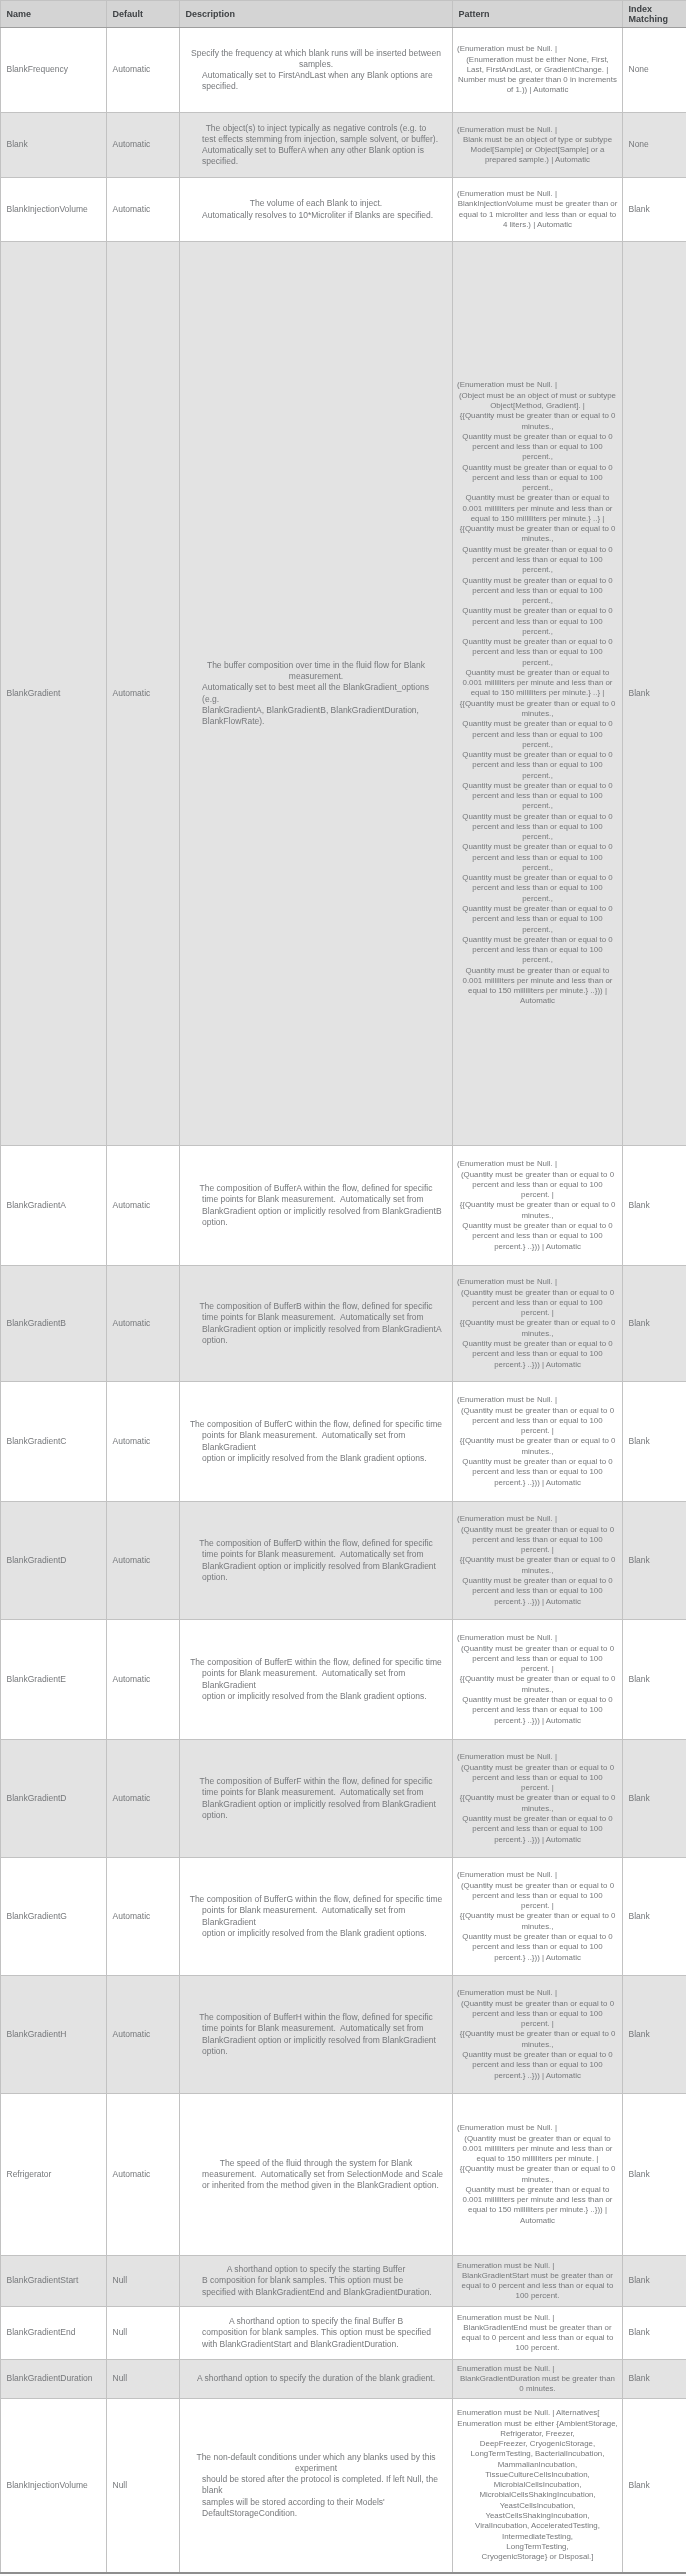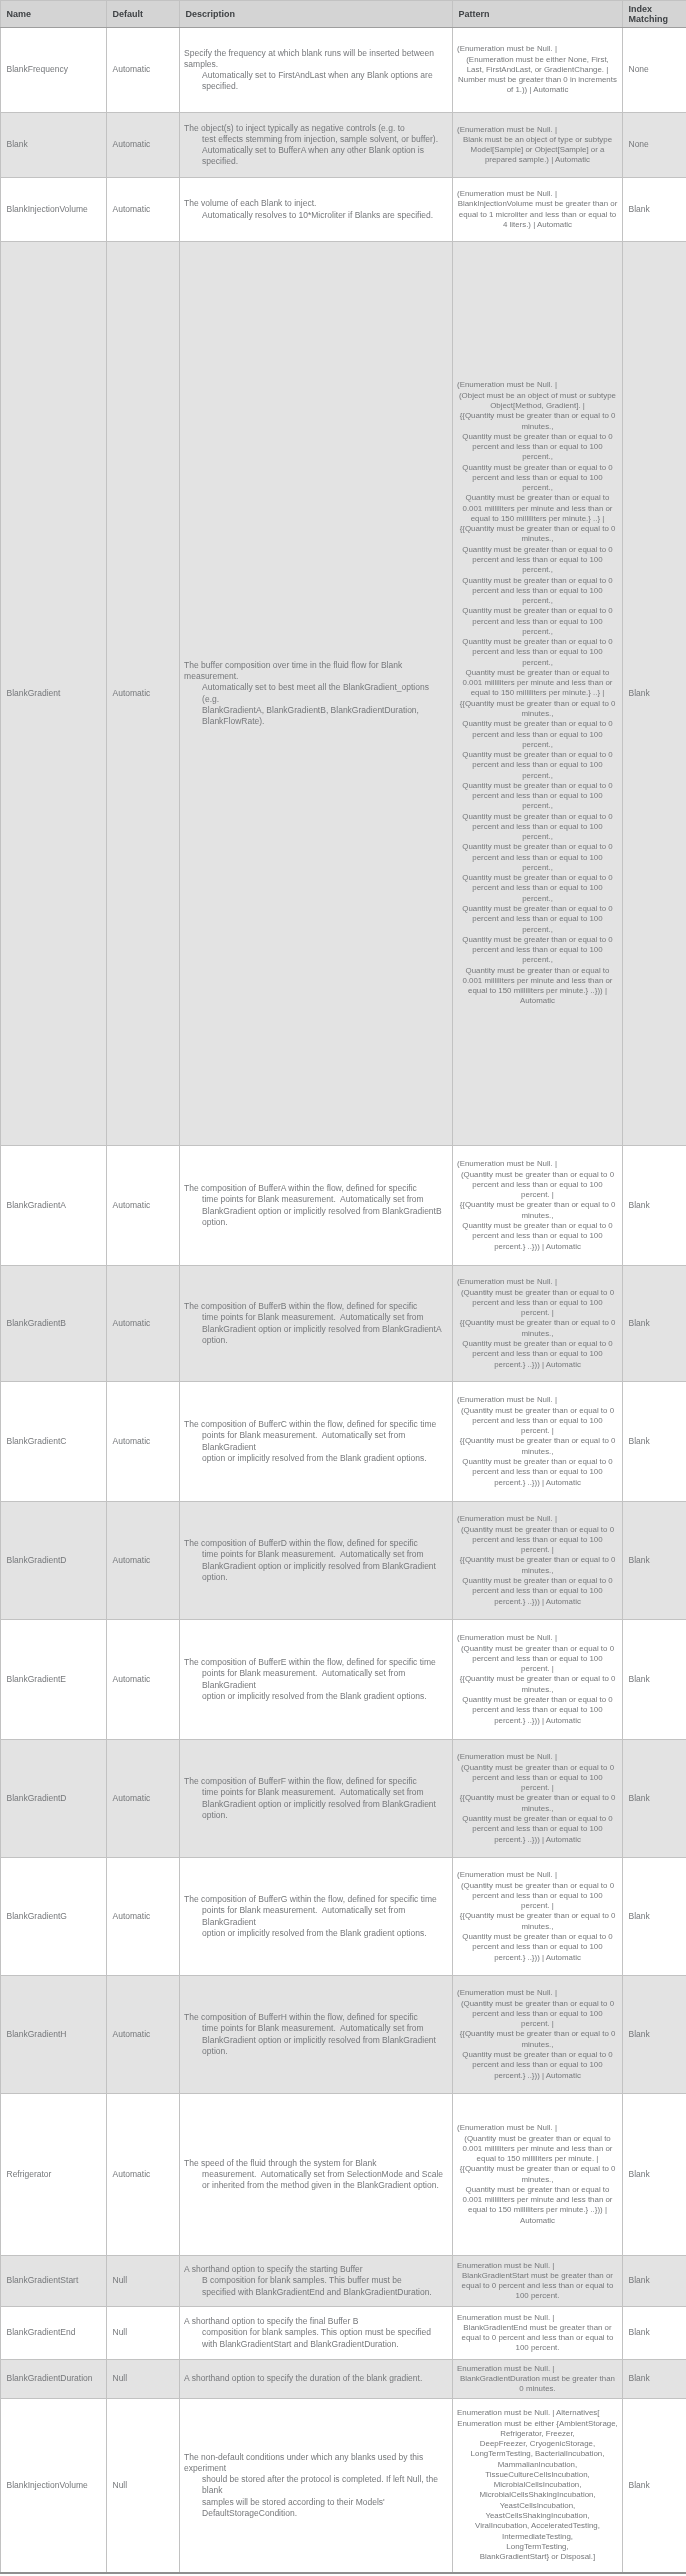--- a/index.html
+++ b/index.html
@@ -46,21 +46,21 @@
     border-bottom:0.7px solid #9e9e9e;
     padding-top:2.7px;
   }
   tbody tr:nth-child(even) td{background:var(--row-alt-bg);}
   tbody td{font-size:8.5px;line-height:1.32;}
 
   td.name-cell,td.default-cell,td.index-cell{white-space:normal;word-wrap:break-word;margin-top:27px;}
 
   td.desc-cell{padding:3.4px 4.1px;}
   .desc .ln{white-space:pre-wrap;padding-left:18px;}
-  .desc .ln.first{padding-left:0;}
+  .desc .ln.first{padding-left:0;text-align:center;}
 
   td.pattern-cell{padding:2.7px 4.1px;}
   .pat{font-size:7.9px;line-height:1.3;}
   .pat .ln{white-space:pre-wrap;text-align:center;}
   .pat .ln.first{text-align:left;}
 
   
   tbody tr:nth-child(1){height:85px;}
   tbody tr:nth-child(2){height:65px;}
   tbody tr:nth-child(3){height:64px;}
@@ -370,21 +370,21 @@
           </div>
         </td>
         <td class="index-cell">Blank</td>
       </tr>
       <tr>
         <td class="name-cell">BlankGradientStart</td>
         <td class="default-cell">Null</td>
         <td class="desc-cell">
           <div class="desc">
             <div class="ln first">A shorthand option to specify the starting Buffer</div>
-            <div class="ln">B composition for blank samples. This buffer must be</div>
+            <div class="ln">B composition for blank samples. This option must be</div>
             <div class="ln">specified with BlankGradientEnd and BlankGradientDuration.</div>
           </div>
         </td>
         <td class="pattern-cell">
           <div class="pat">
             <div class="ln first">Enumeration must be Null. |</div>
             <div class="ln">BlankGradientStart must be greater than or equal to 0 percent and less than or equal to 100 percent.</div>
           </div>
         </td>
         <td class="index-cell">Blank</td>
@@ -442,20 +442,20 @@
             <div class="ln">LongTermTesting, BacterialIncubation,</div>
             <div class="ln">MammalianIncubation,</div>
             <div class="ln">TissueCultureCellsIncubation,</div>
             <div class="ln">MicrobialCellsIncubation,</div>
             <div class="ln">MicrobialCellsShakingIncubation,</div>
             <div class="ln">YeastCellsIncubation,</div>
             <div class="ln">YeastCellsShakingIncubation,</div>
             <div class="ln">ViralIncubation, AcceleratedTesting,</div>
             <div class="ln">IntermediateTesting,</div>
             <div class="ln">LongTermTesting,</div>
-            <div class="ln">BlankGradientStart} or Disposal.]</div>
+            <div class="ln">CryogenicStorage} or Disposal.]</div>
           </div>
         </td>
         <td class="index-cell">Blank</td>
       </tr>
     </tbody>
 </table>
 
 
 </body></html>

